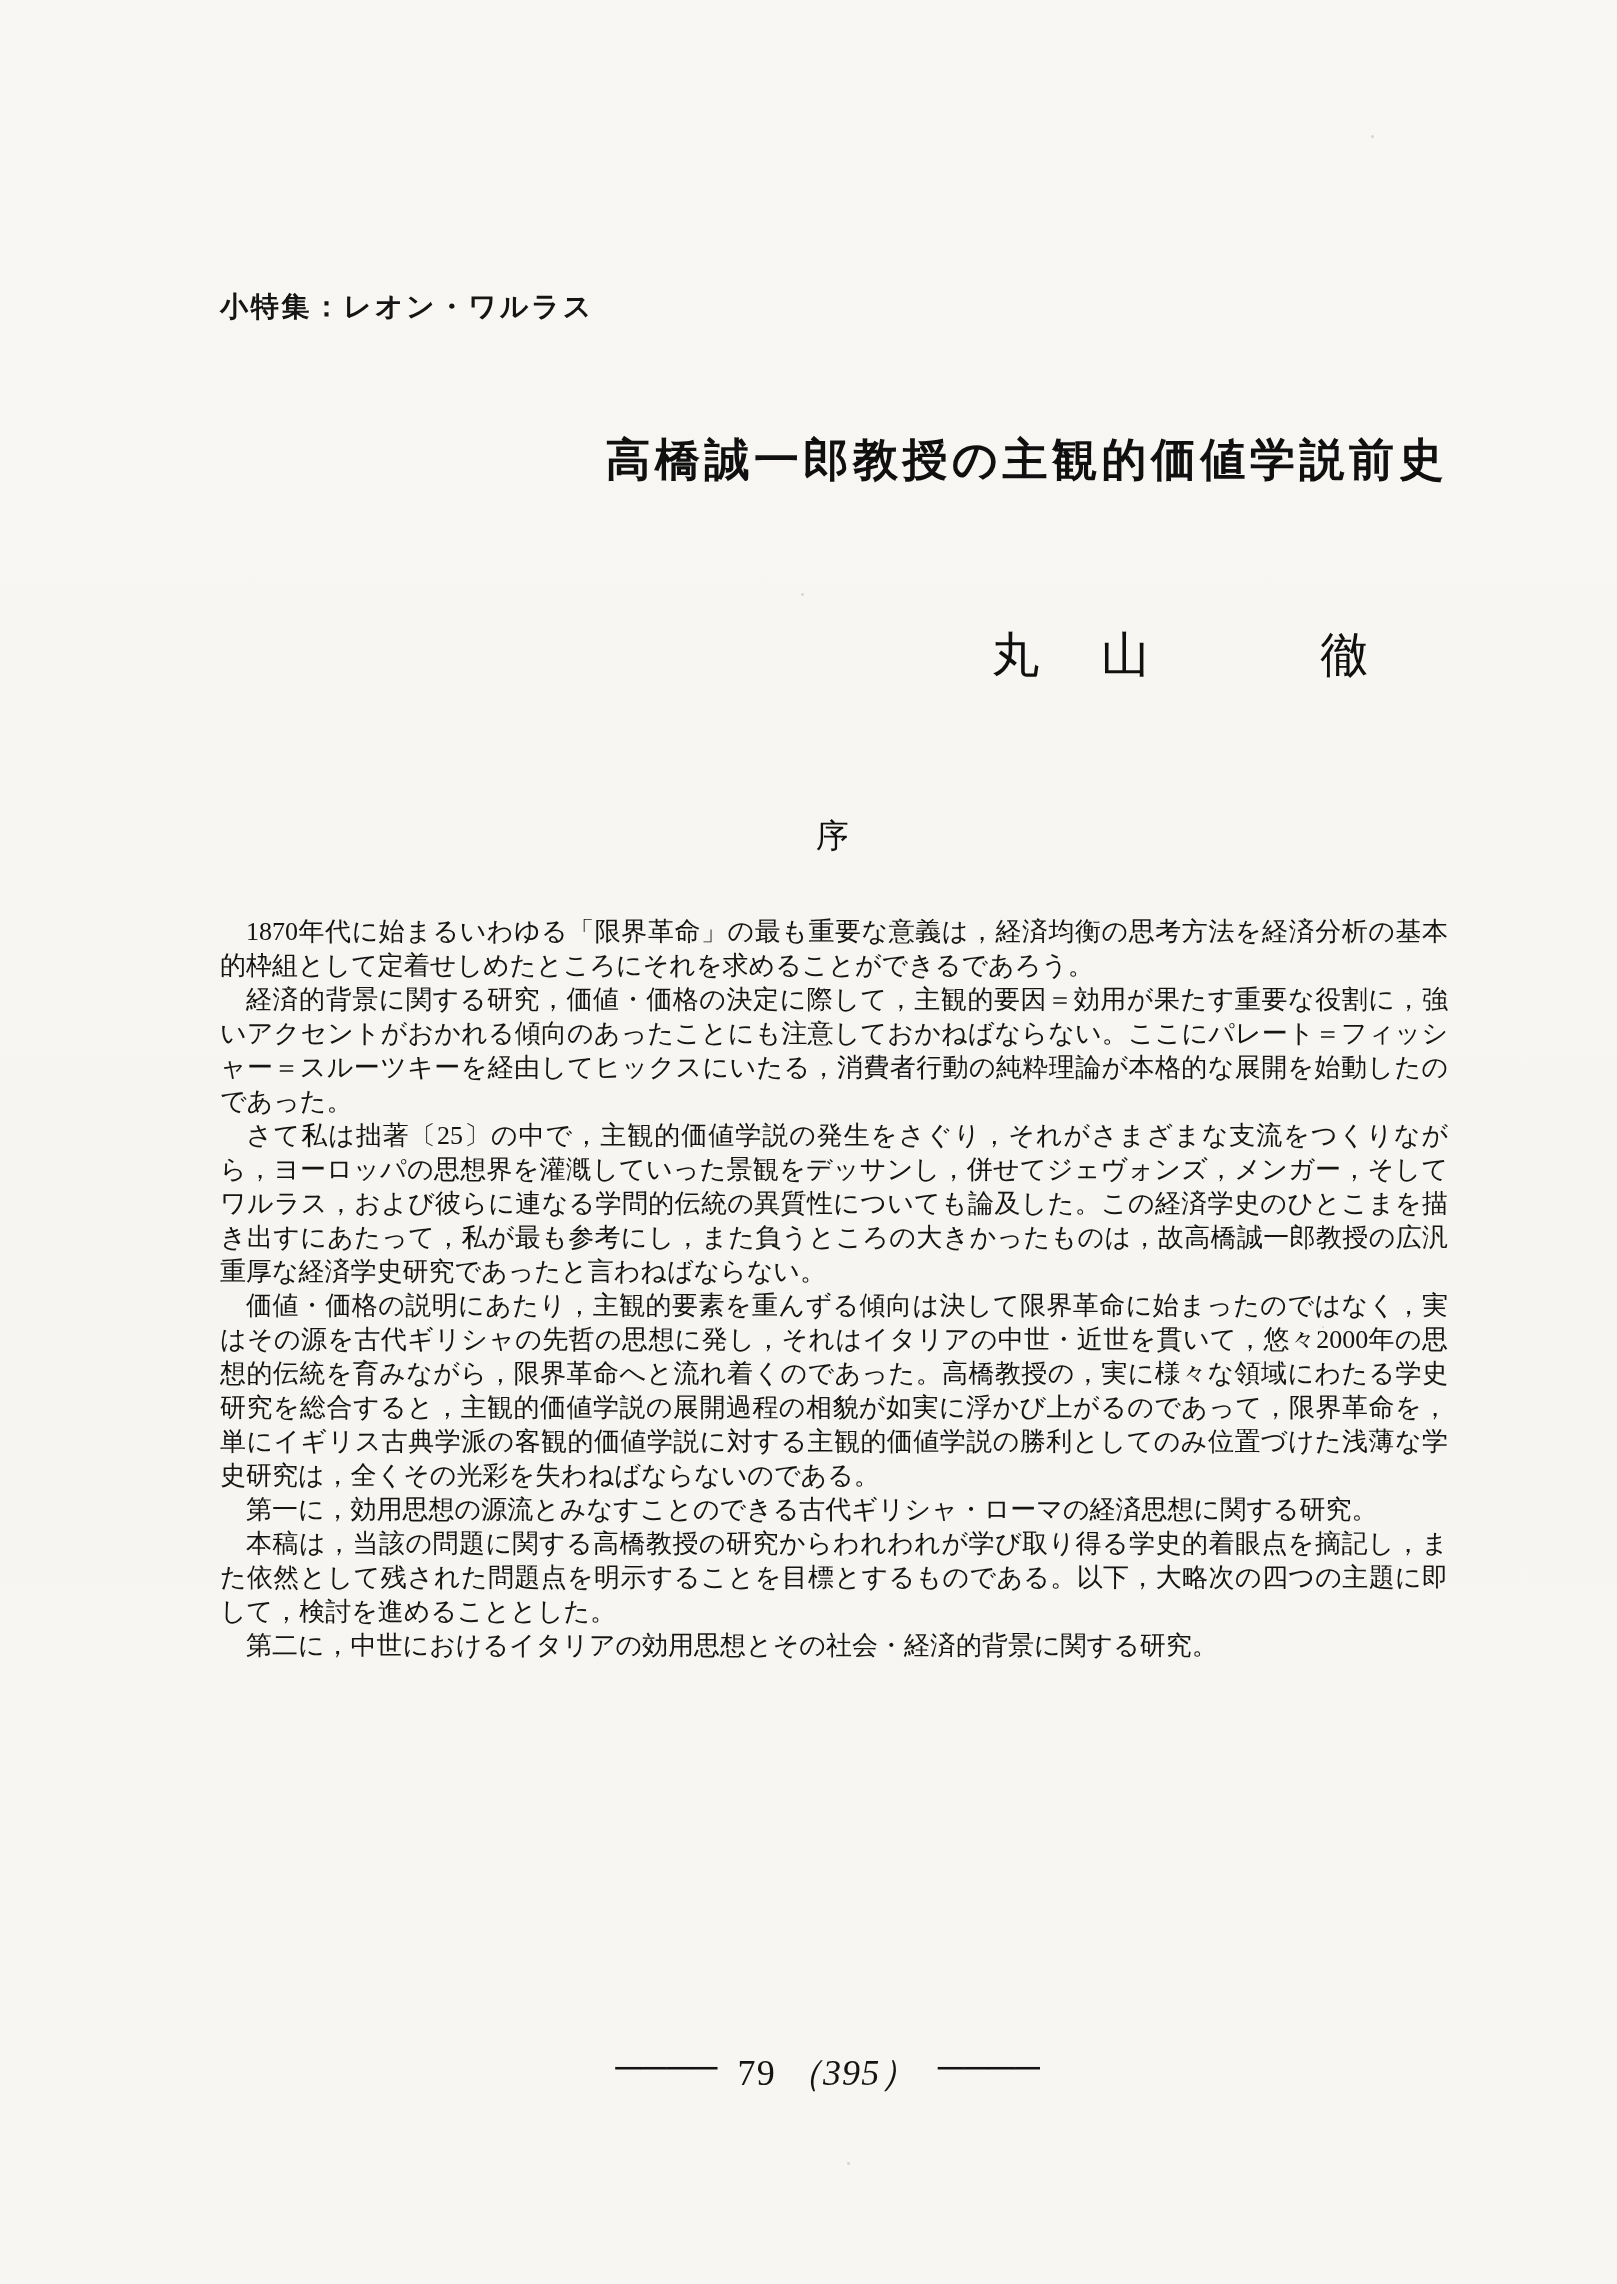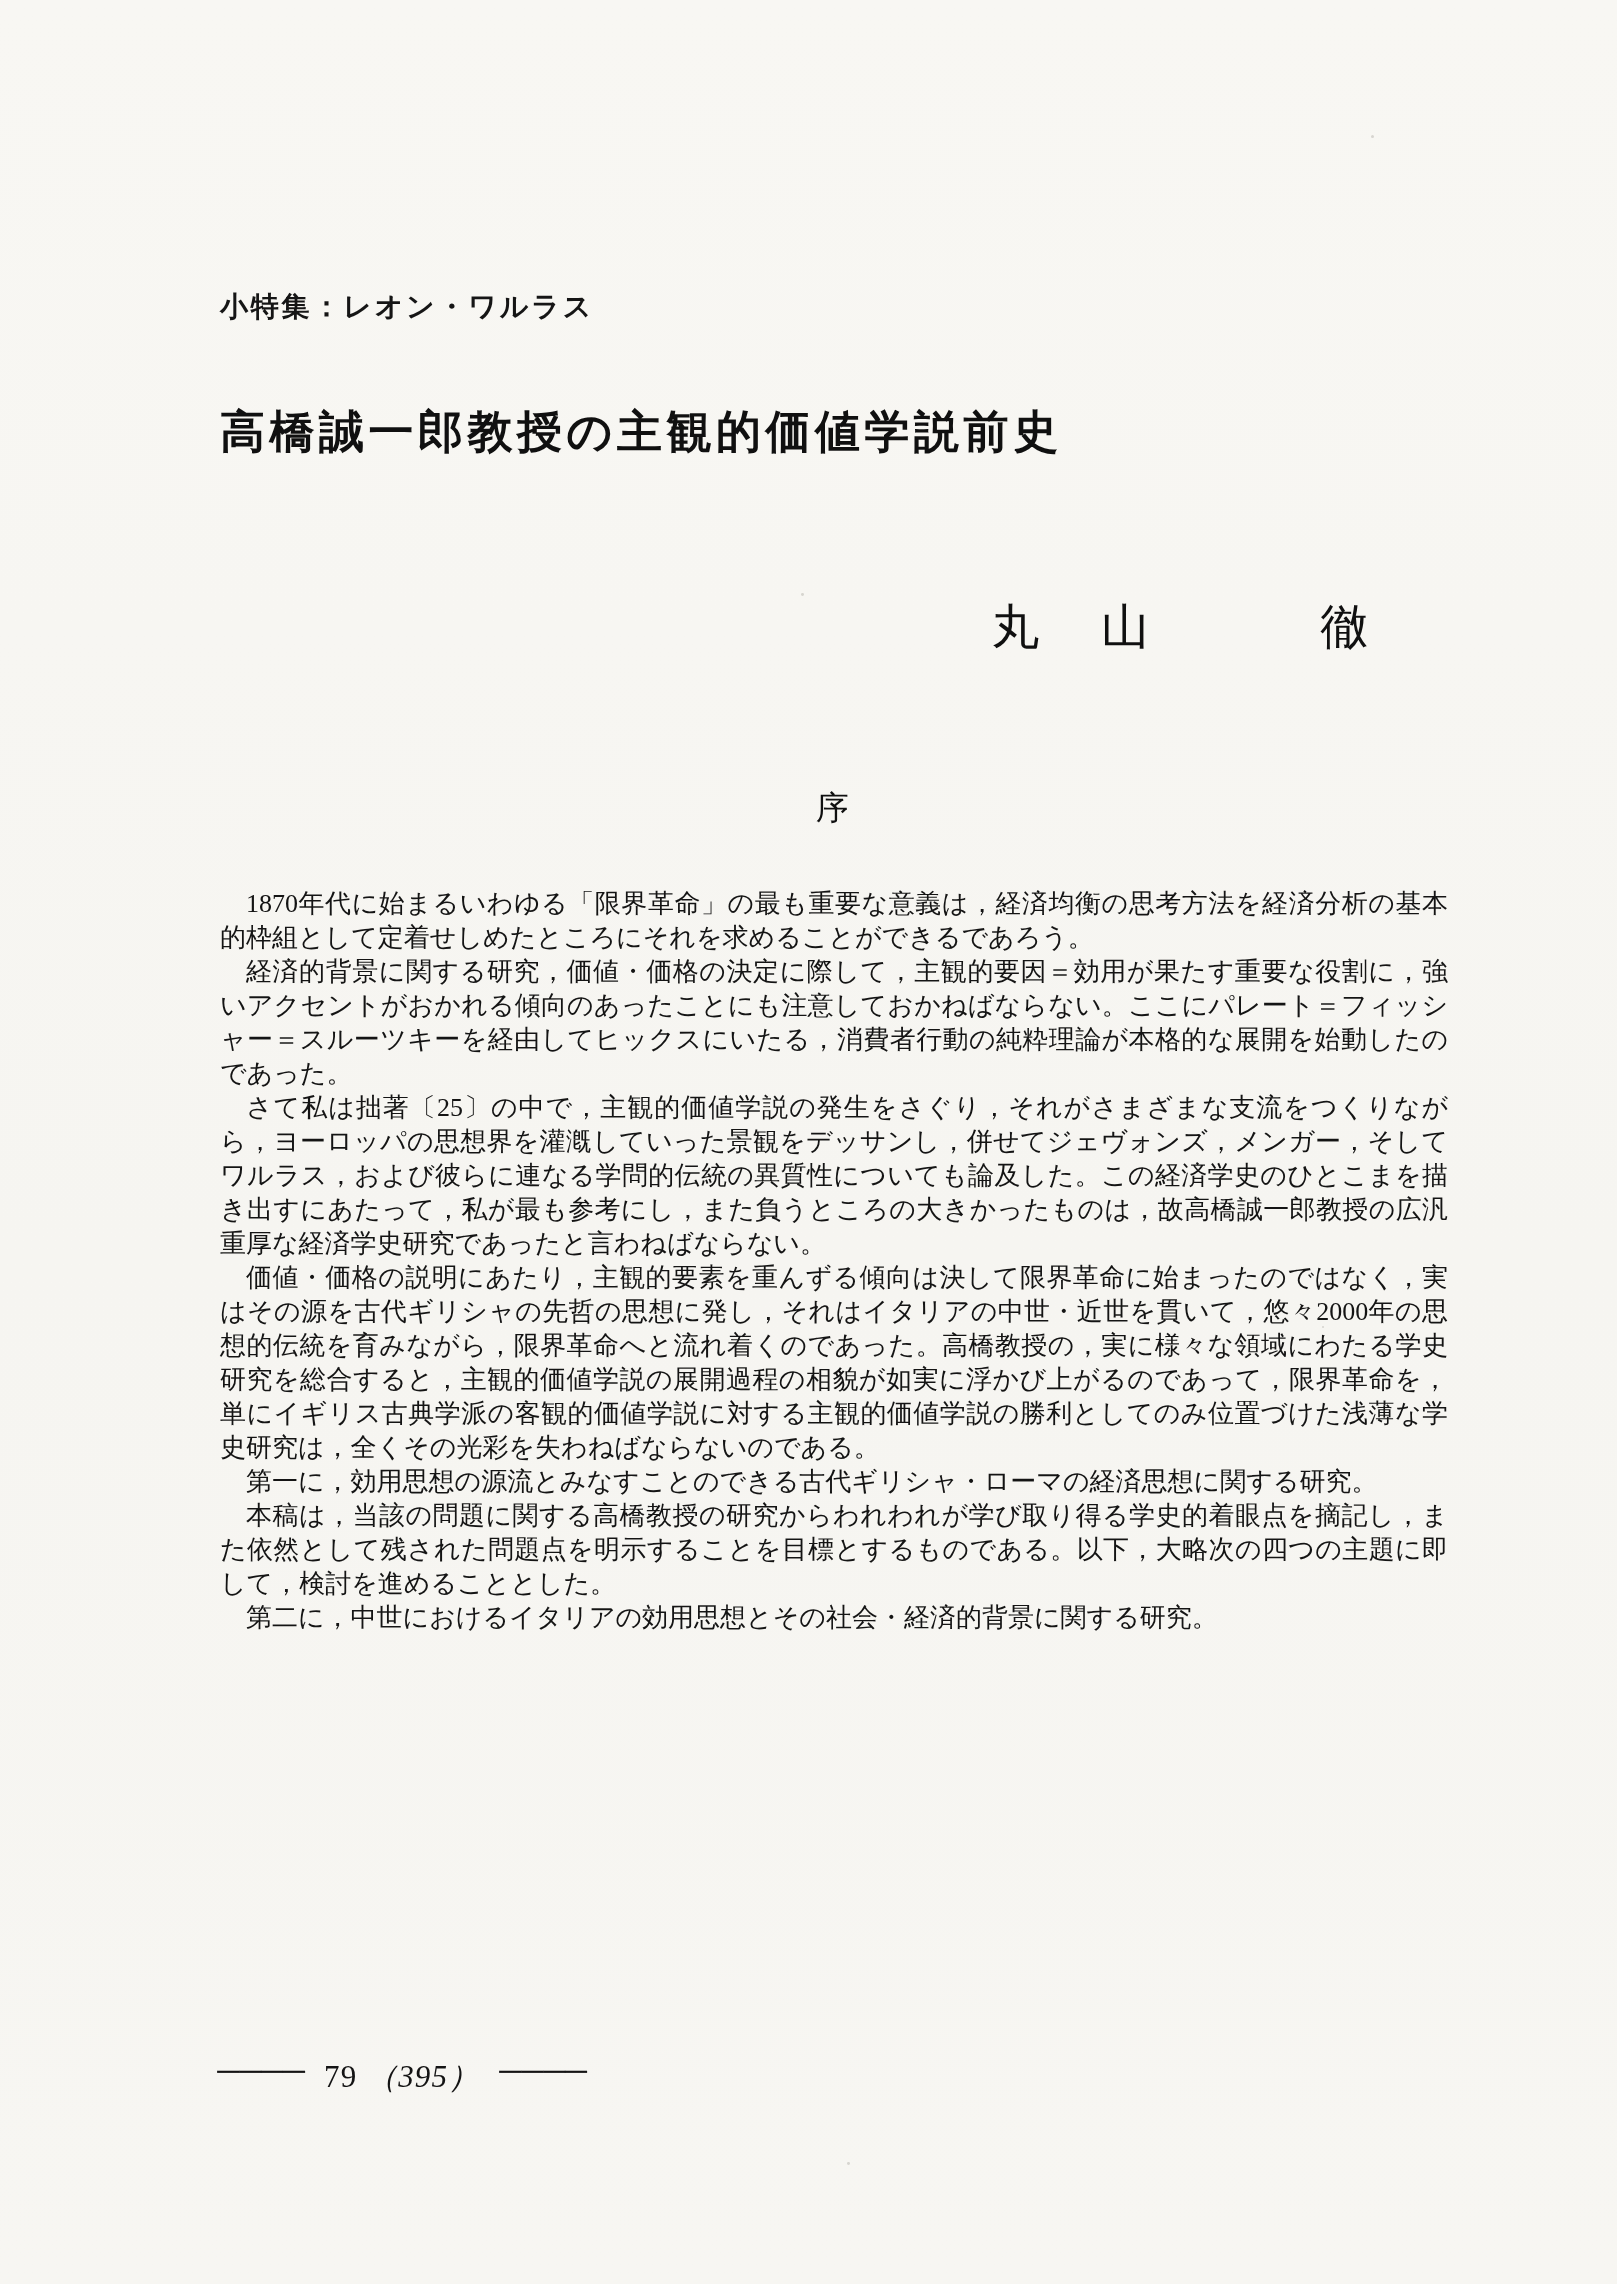--- a/index.html
+++ b/index.html
@@ -24,22 +24,22 @@
       linear-gradient(180deg, #f8f7f3 0%, #f6f5f1 55%, #f7f6f2 100%);
   }
   .series-label {
     font-family: "Liberation Sans", "DejaVu Sans", sans-serif;
     font-weight: bold;
     font-size: 28px;
     letter-spacing: 2.8px;
     color: #151515;
   }
   .title {
-    margin-top: 76px;
-    text-align: left;
+    margin-top: 104px;
+    text-align: right;
     font-size: 45px;
     font-weight: 600;
     letter-spacing: 4.5px;
     color: #101010;
   }
   .author {
     margin-top: 133px;
     text-align: right;
     padding-right: 73px;
     font-size: 48px;
@@ -64,22 +64,22 @@
   .body-text p {
     margin: 0;
     text-indent: 1em;
     word-break: break-all;
   }
   .footer {
     position: absolute;
     left: 207px;
     right: 169px;
     bottom: 186px;
-    text-align: left;
-    font-size: 31px;
+    text-align: center;
+    font-size: 36px;
     letter-spacing: 1.1px;
     color: #141414;
   }
   .footer .dash {
     display: inline-block;
     transform: translateY(-5.6px);
     letter-spacing: 0;
     margin: 0 10.2px;
   }
   .footer .issue {

